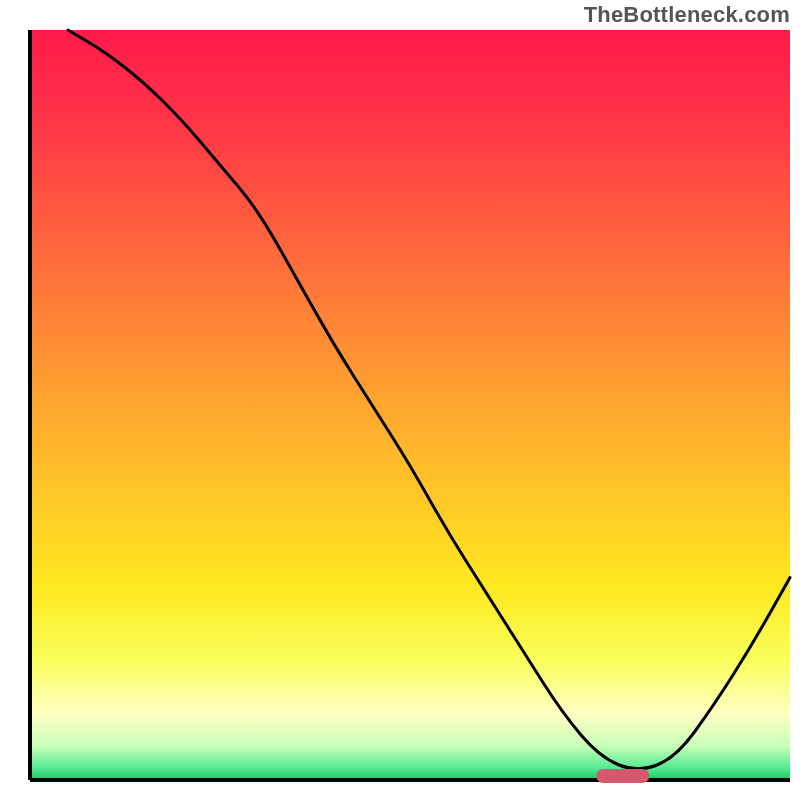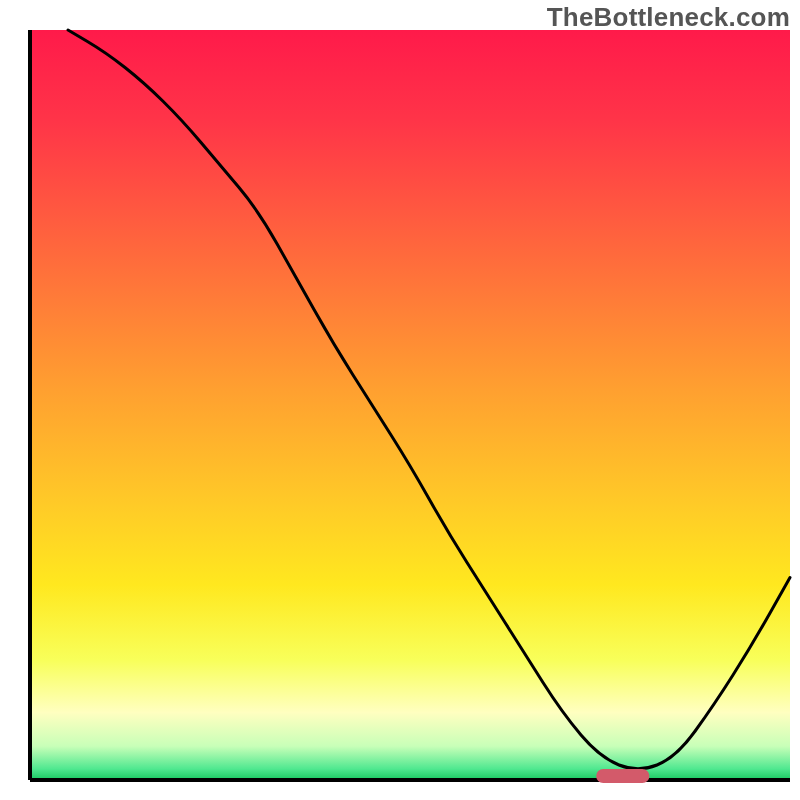--- a/index.html
+++ b/index.html
@@ -13,21 +13,21 @@
   }
   .container {
     position: relative;
     width: 800px;
     height: 800px;
   }
   .watermark {
     position: absolute;
     top: 2px;
     right: 10px;
-    font-size: 26px;
+    font-size: 22px;
     font-weight: 600;
     color: #555555;
     letter-spacing: 0.2px;
   }
   svg {
     position: absolute;
     top: 0;
     left: 0;
   }
 </style>

